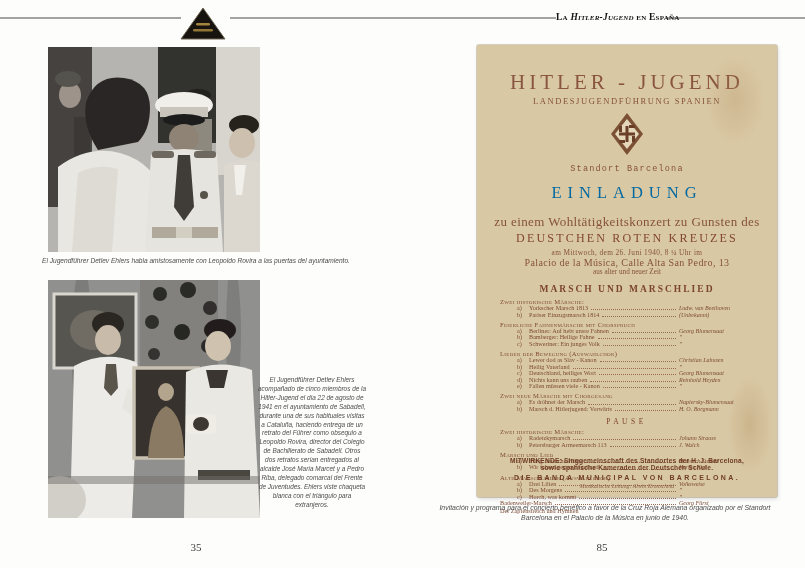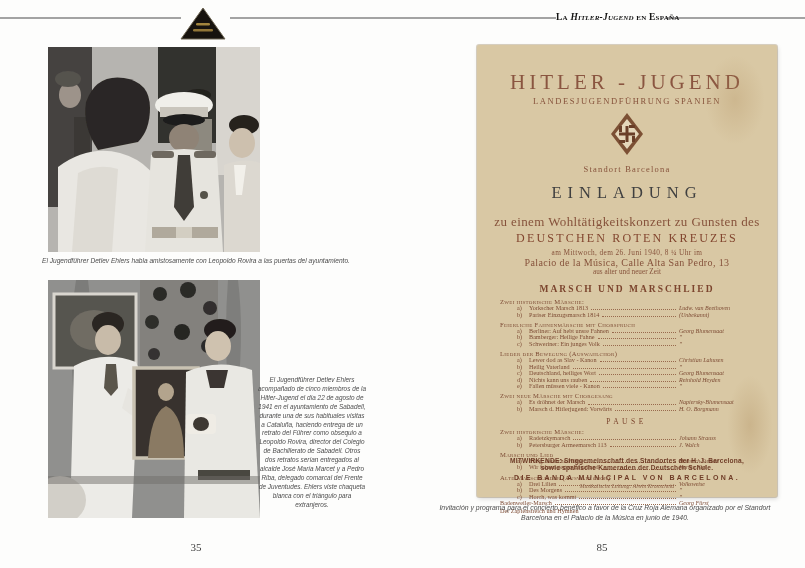--- a/index.html
+++ b/index.html
@@ -44,22 +44,22 @@
     background-color:#d9c8a4;
     box-shadow:0 0 0 1px rgba(150,125,85,.35), 1px 2px 4px rgba(0,0,0,.15);
     border-radius:2px;color:#86523b;text-align:center;}
   #doc .stain{position:absolute;border-radius:50%;pointer-events:none;}
   #stain1{left:228px;top:10px;width:60px;height:90px;background:radial-gradient(ellipse,rgba(175,140,90,.28),rgba(0,0,0,0) 70%);}
   #stain2{left:250px;top:330px;width:46px;height:100px;background:radial-gradient(ellipse,rgba(170,135,85,.30),rgba(0,0,0,0) 70%);}
 
   #doc-org{margin-top:25px;font-size:21px;letter-spacing:4px;color:#8a5540;}
   #doc-suborg{margin-top:1px;font-size:8.5px;letter-spacing:1.6px;}
   #hj-diamond{margin:6px auto 2px auto;width:34px;height:44px;}
-  #doc-standort{font-size:8.5px;letter-spacing:1.2px;margin-top:2px;}
-  #doc-einladung{margin-top:9px;font-size:16.5px;letter-spacing:6px;color:#404040;}
+  #doc-standort{font-size:8.5px;letter-spacing:1.2px;margin-top:2px;font-family:Liberation Mono, monospace;}
+  #doc-einladung{margin-top:9px;font-size:16.5px;letter-spacing:6px;color:#0369a1;}
   #doc-inv1{margin-top:11px;font-size:13px;letter-spacing:.4px;}
   #doc-beneficiary{margin-top:1px;font-size:12px;letter-spacing:2.2px;color:#82452e;}
   #doc-date{margin-top:2px;font-size:7.3px;letter-spacing:.4px;}
   #doc-venue{font-size:10px;letter-spacing:.4px;}
   #doc-prog-title{margin-top:8px;font-size:9.5px;letter-spacing:2px;font-weight:bold;color:#7c452e;}
   #doc-prog-sub{font-size:7.2px;}
 
   #program{margin-top:4px;padding:0 24px 0 23px;text-align:left;}
   .prog-heading{font-variant:small-caps;font-size:6.6px;letter-spacing:.3px;color:#7d4b34;margin-top:2.5px;line-height:7px;}
   .prog-row{display:flex;align-items:flex-end;padding-left:17px;line-height:6.6px;font-size:6.2px;color:#7d4b34;}

